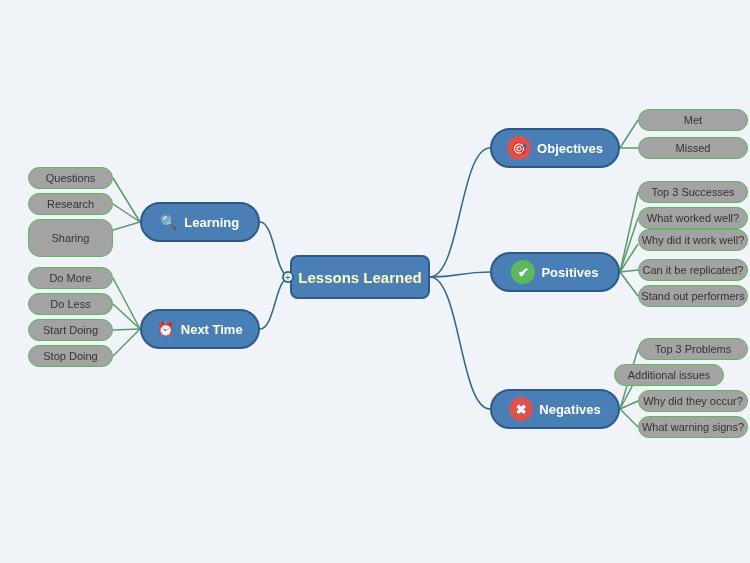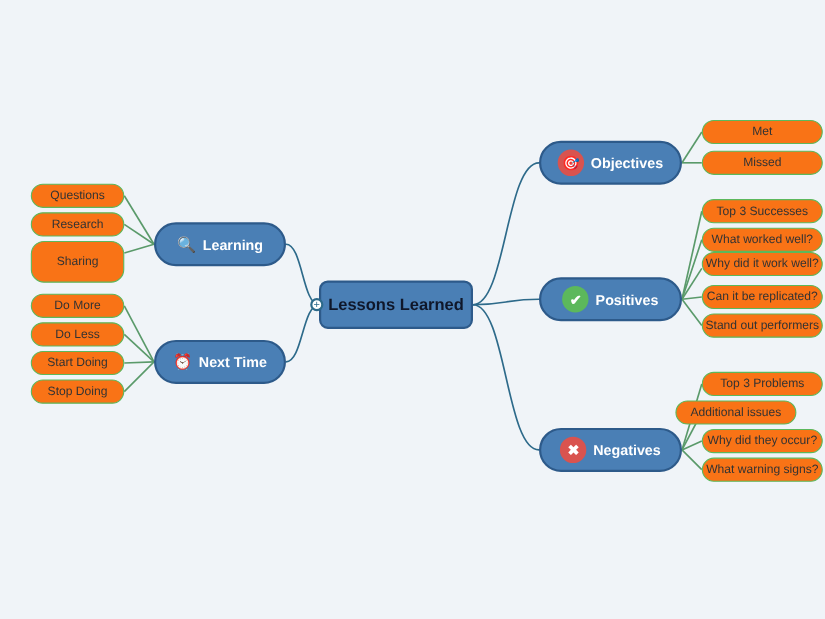--- a/index.html
+++ b/index.html
@@ -23,38 +23,38 @@
       display: flex;
       align-items: center;
       justify-content: center;
       border-radius: 6px;
       font-size: 12px;
       font-weight: 500;
       white-space: nowrap;
     }
     .central-node {
       background: #4a7fb5;
-      color: #0f172a;
+      color: #fef9c3;
       border: 2px solid #2d5a8a;
       font-size: 15px;
       font-weight: bold;
       border-radius: 8px;
       padding: 10px 18px;
     }
     .main-node {
       background: #4a7fb5;
       color: white;
       border: 2px solid #2d5a8a;
       border-radius: 20px;
       padding: 8px 14px;
       font-size: 13px;
       font-weight: bold;
     }
     .leaf-node {
-      background: #f97316;
+      background: #a3a3a3;
       color: #333;
       border: 1.5px solid #5cb85c;
       border-radius: 12px;
       padding: 4px 10px;
       font-size: 11px;
     }
     .icon-circle {
       display: inline-flex;
       align-items: center;
       justify-content: center;

